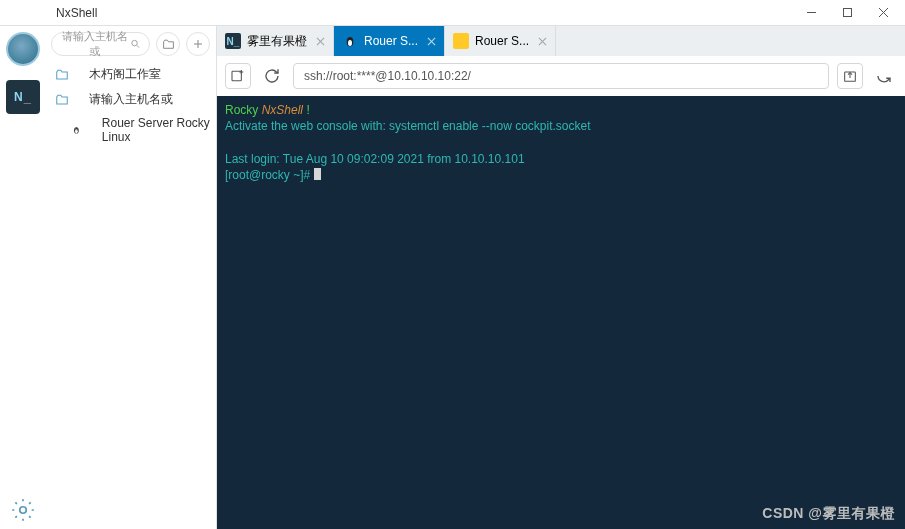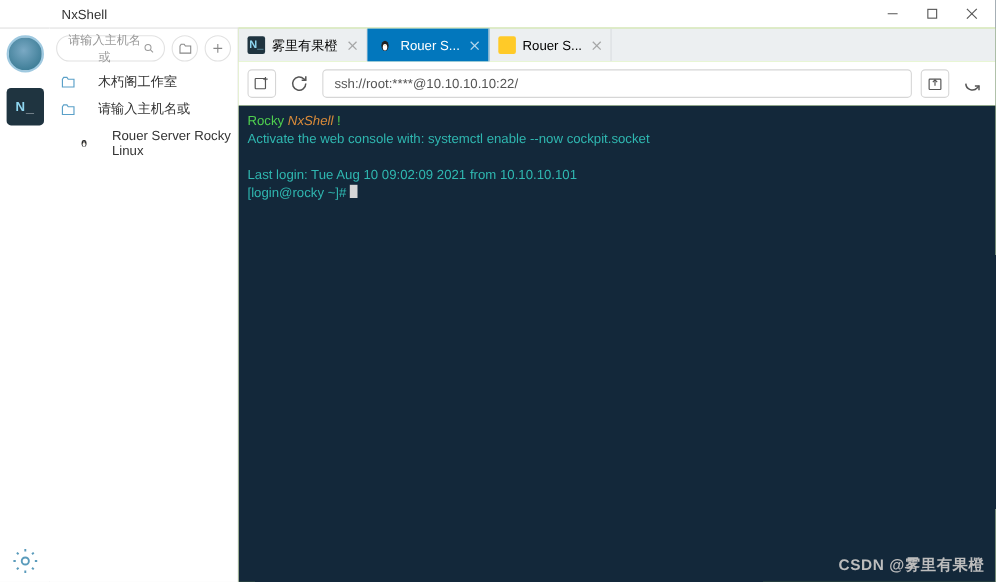--- a/index.html
+++ b/index.html
@@ -207,17 +207,17 @@
             <path d="M4 12a8 8 0 0 0 14 5l2-2"></path>
             <polyline points="20 20 20 15 15 15"></polyline>
           </svg>
       </div>
     </div>
 
     <div class="terminal"><span class="t-green">Rocky </span><span class="t-orange">NxShell</span><span class="t-green"> !</span>
 <span class="t-cyan">Activate the web console with: systemctl enable --now cockpit.socket</span>
 
 <span class="t-cyan">Last login: Tue Aug 10 09:02:09 2021 from 10.10.10.101</span>
-<span class="t-cyan">[login@rocky ~]# </span><span class="cursor"></span></div>
+<span class="t-cyan">[root@rocky ~]# </span><span class="cursor"></span></div>
   </div>
 </div>
 
 <div class="watermark">CSDN @雾里有果橙</div>
 
 </body></html>

